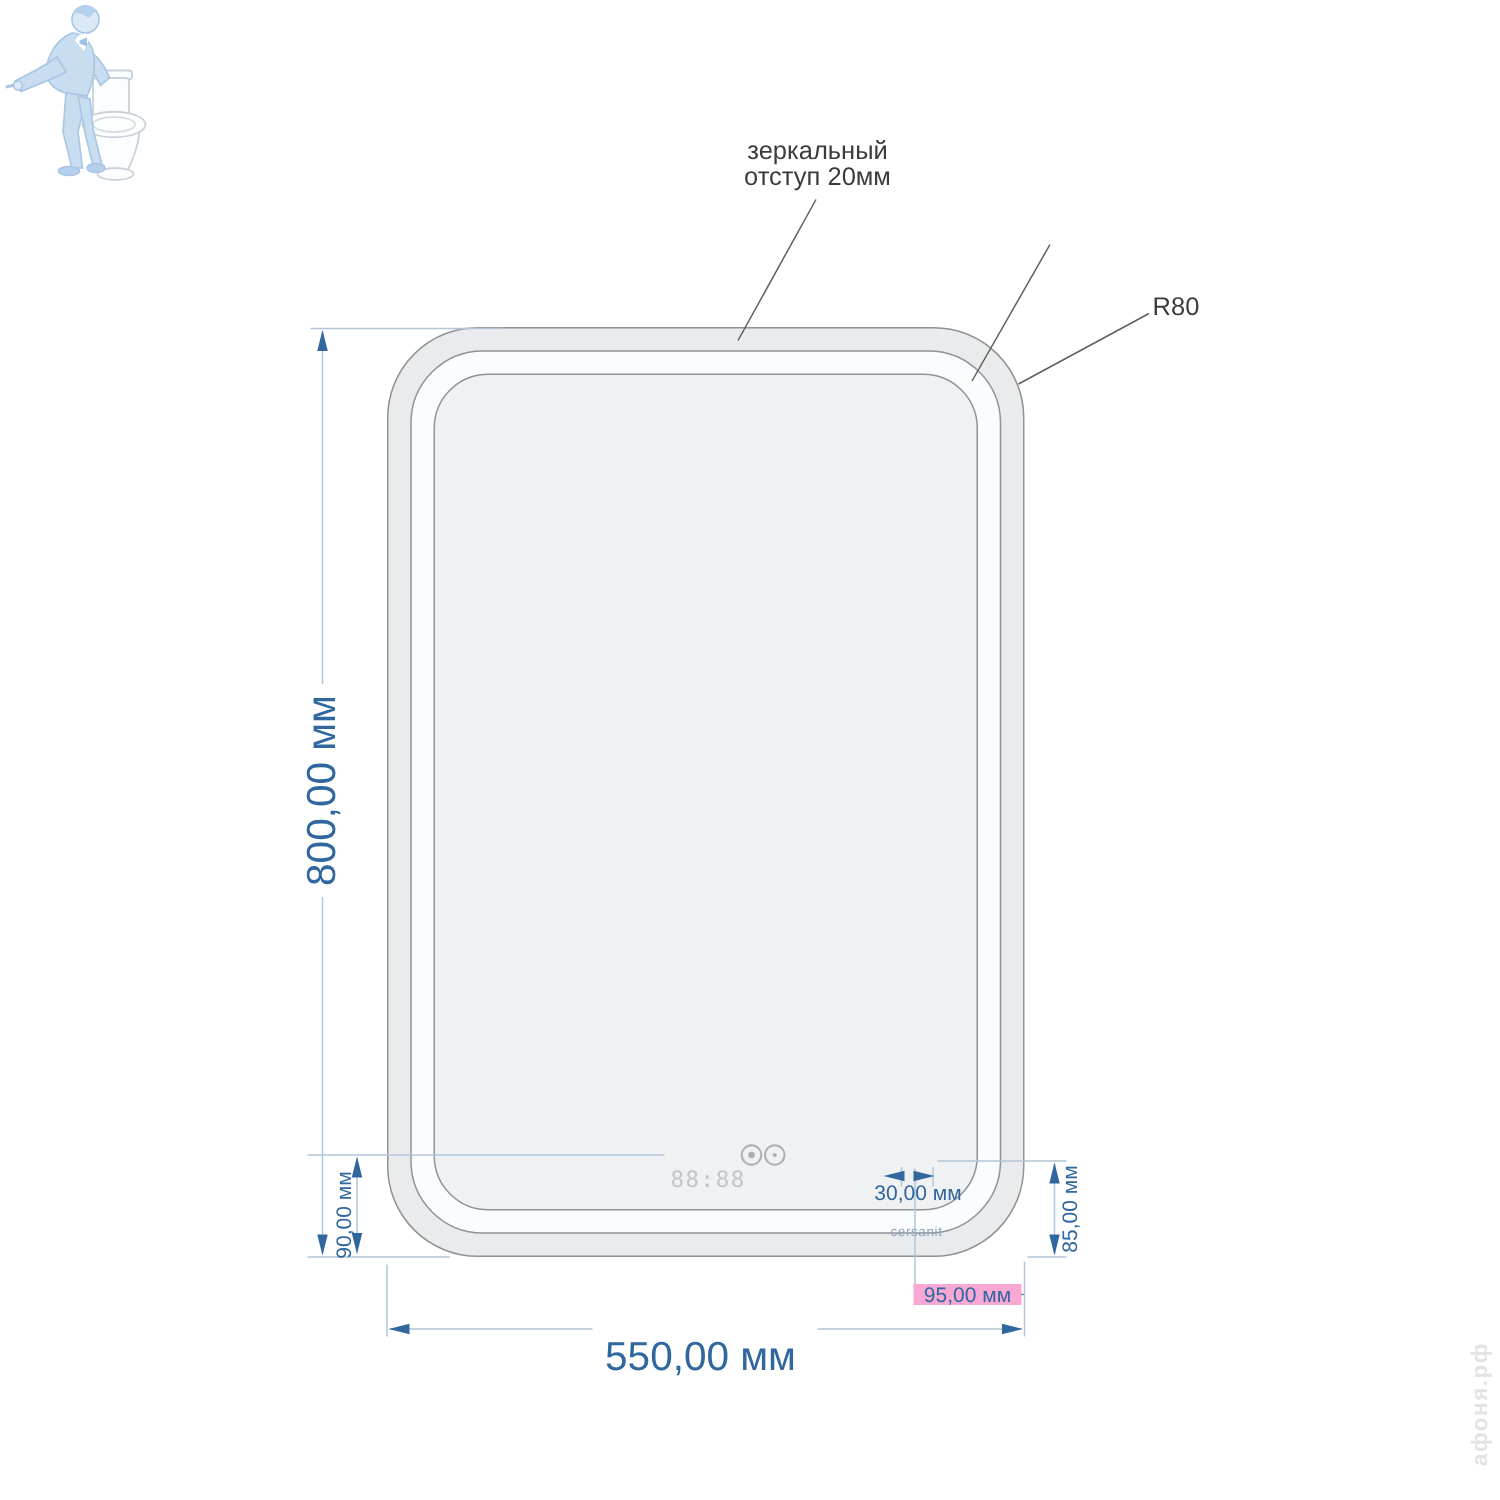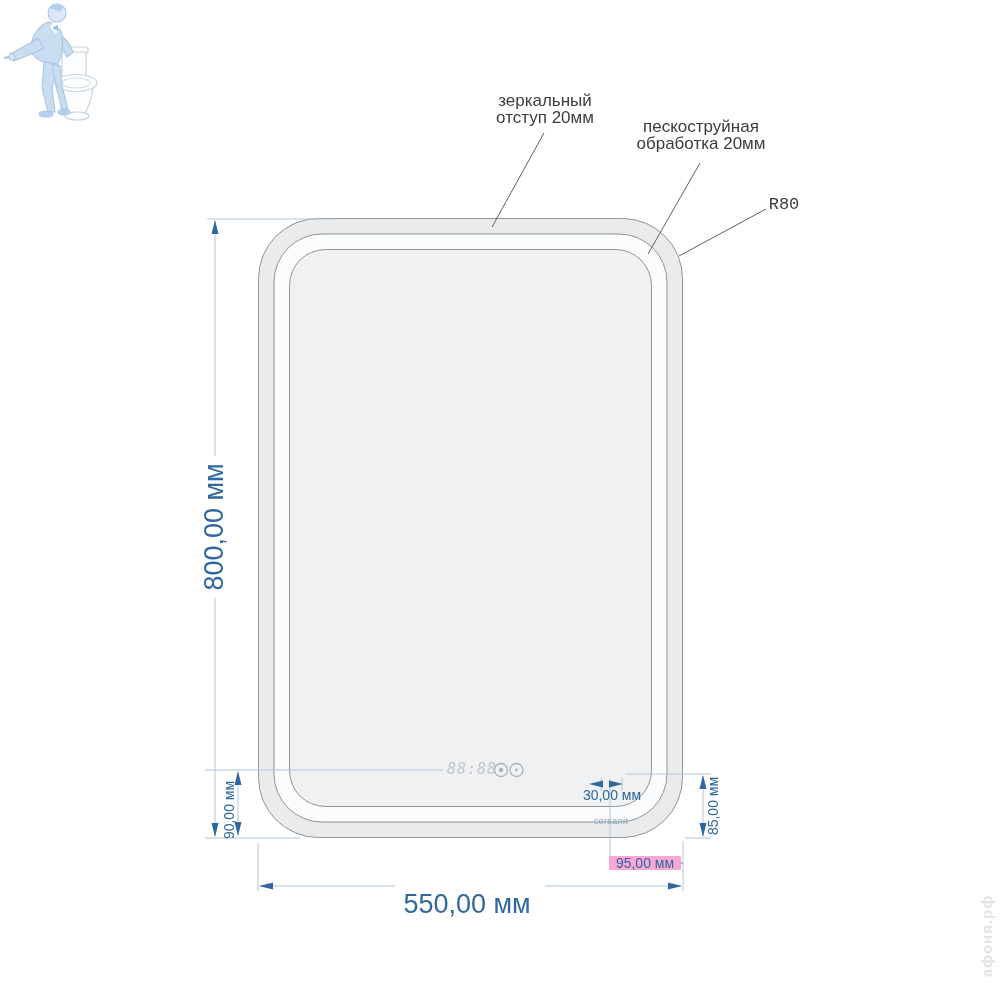--- a/index.html
+++ b/index.html
@@ -77,33 +77,31 @@
     <g>
       <circle cx="501" cy="770" r="6.5" fill="none" stroke="#aab0b6" stroke-width="1.3"></circle>
       <circle cx="501" cy="770" r="2.2" fill="#aab0b6"></circle>
       <circle cx="516.5" cy="770" r="6.5" fill="none" stroke="#aab0b6" stroke-width="1.3"></circle>
       <circle cx="516.5" cy="770" r="1.4" fill="#aab0b6"></circle>
     </g>
   </svg>
 
   <div class="ann" style="left:470px;top:92px;width:150px;">зеркальный
 отступ 20мм</div>
-  <div class="ann" style="left:626px;top:118px;width:150px;">пескоструйная
-обработка 20мм</div>
-  <div class="ann" style="left:762px;top:196px;width:44px;font-family:Liberation Mono, monospace;">R80</div>
+  <div class="ann" style="left:762px;top:196px;width:44px;">R80</div>
 
   <div class="dim-big rot" style="left:106px;top:512px;width:220px;height:30px;">800,00 мм</div>
   <div class="dim-big" style="left:367px;top:891px;width:200px;">550,00 мм</div>
   <div class="dim-small rot" style="left:190px;top:802px;width:80px;height:16px;">90,00 мм</div>
   <div class="dim-small rot" style="left:674px;top:798px;width:80px;height:16px;">85,00 мм</div>
   <div class="dim-small bgw" style="left:609px;top:856px;width:72px;">95,00 мм</div>
   <div class="dim-small" style="left:572px;top:788px;width:80px;">30,00 мм</div>
 
   <div class="brand" style="left:581px;top:769px;width:60px;margin-top:48px;">cersanit</div>
-  <div class="clock" style="left:447px;top:761px;font-style:italic;">88:88</div>
+  <div class="clock" style="left:447px;top:778px;">88:88</div>
 
   <svg class="wm" width="100" height="122" viewBox="0 0 100 122">
     <g stroke-width="1.2">
       <rect x="60" y="47" width="28" height="6" rx="2" fill="#fcfdfe" stroke="#c9d2da"></rect>
       <rect x="62" y="52" width="24" height="26" rx="2" fill="#fcfdfe" stroke="#c9d2da"></rect>
       <path d="M60,88 C62,102 66,110 70,116 L84,116 C88,108 92,98 93,88 Z" fill="#fcfdfe" stroke="#c9d2da"></path>
       <ellipse cx="77" cy="116" rx="12" ry="4" fill="#fcfdfe" stroke="#c9d2da"></ellipse>
       <ellipse cx="76" cy="83" rx="21" ry="8.5" fill="#fdfefe" stroke="#c9d2da"></ellipse>
       <ellipse cx="76" cy="83" rx="14" ry="5" fill="none" stroke="#d7dee5"></ellipse>
     </g>

